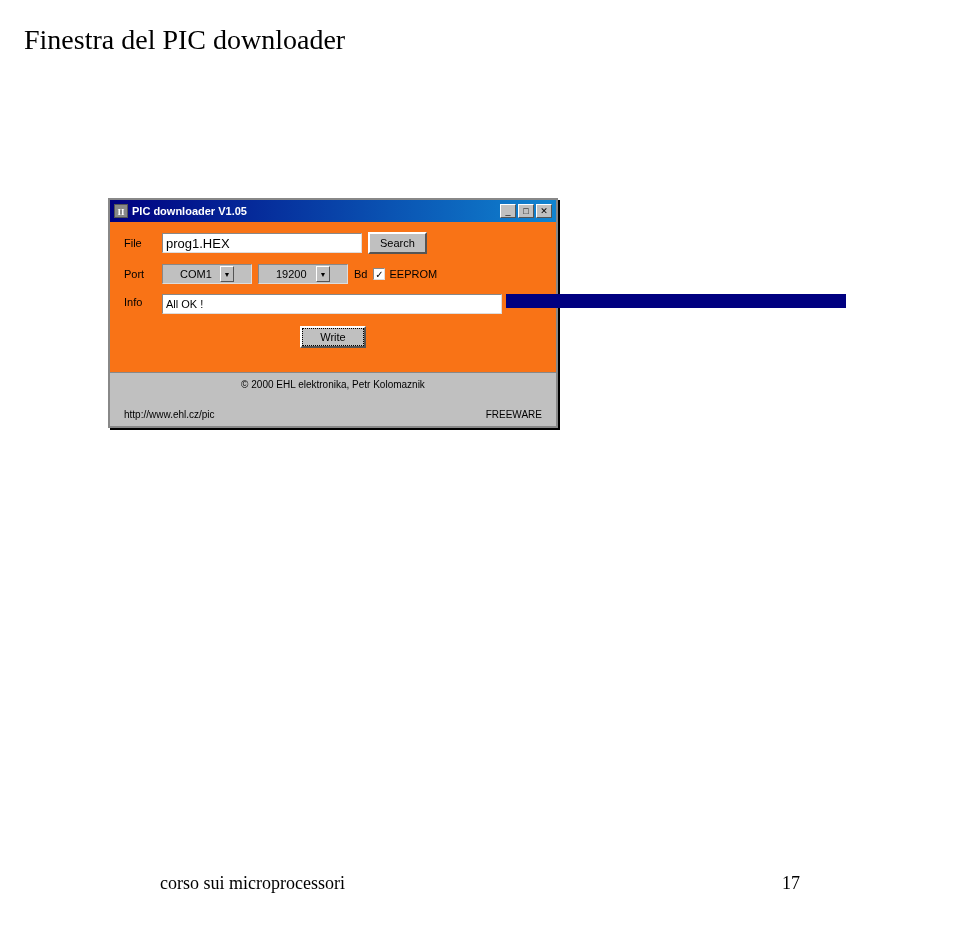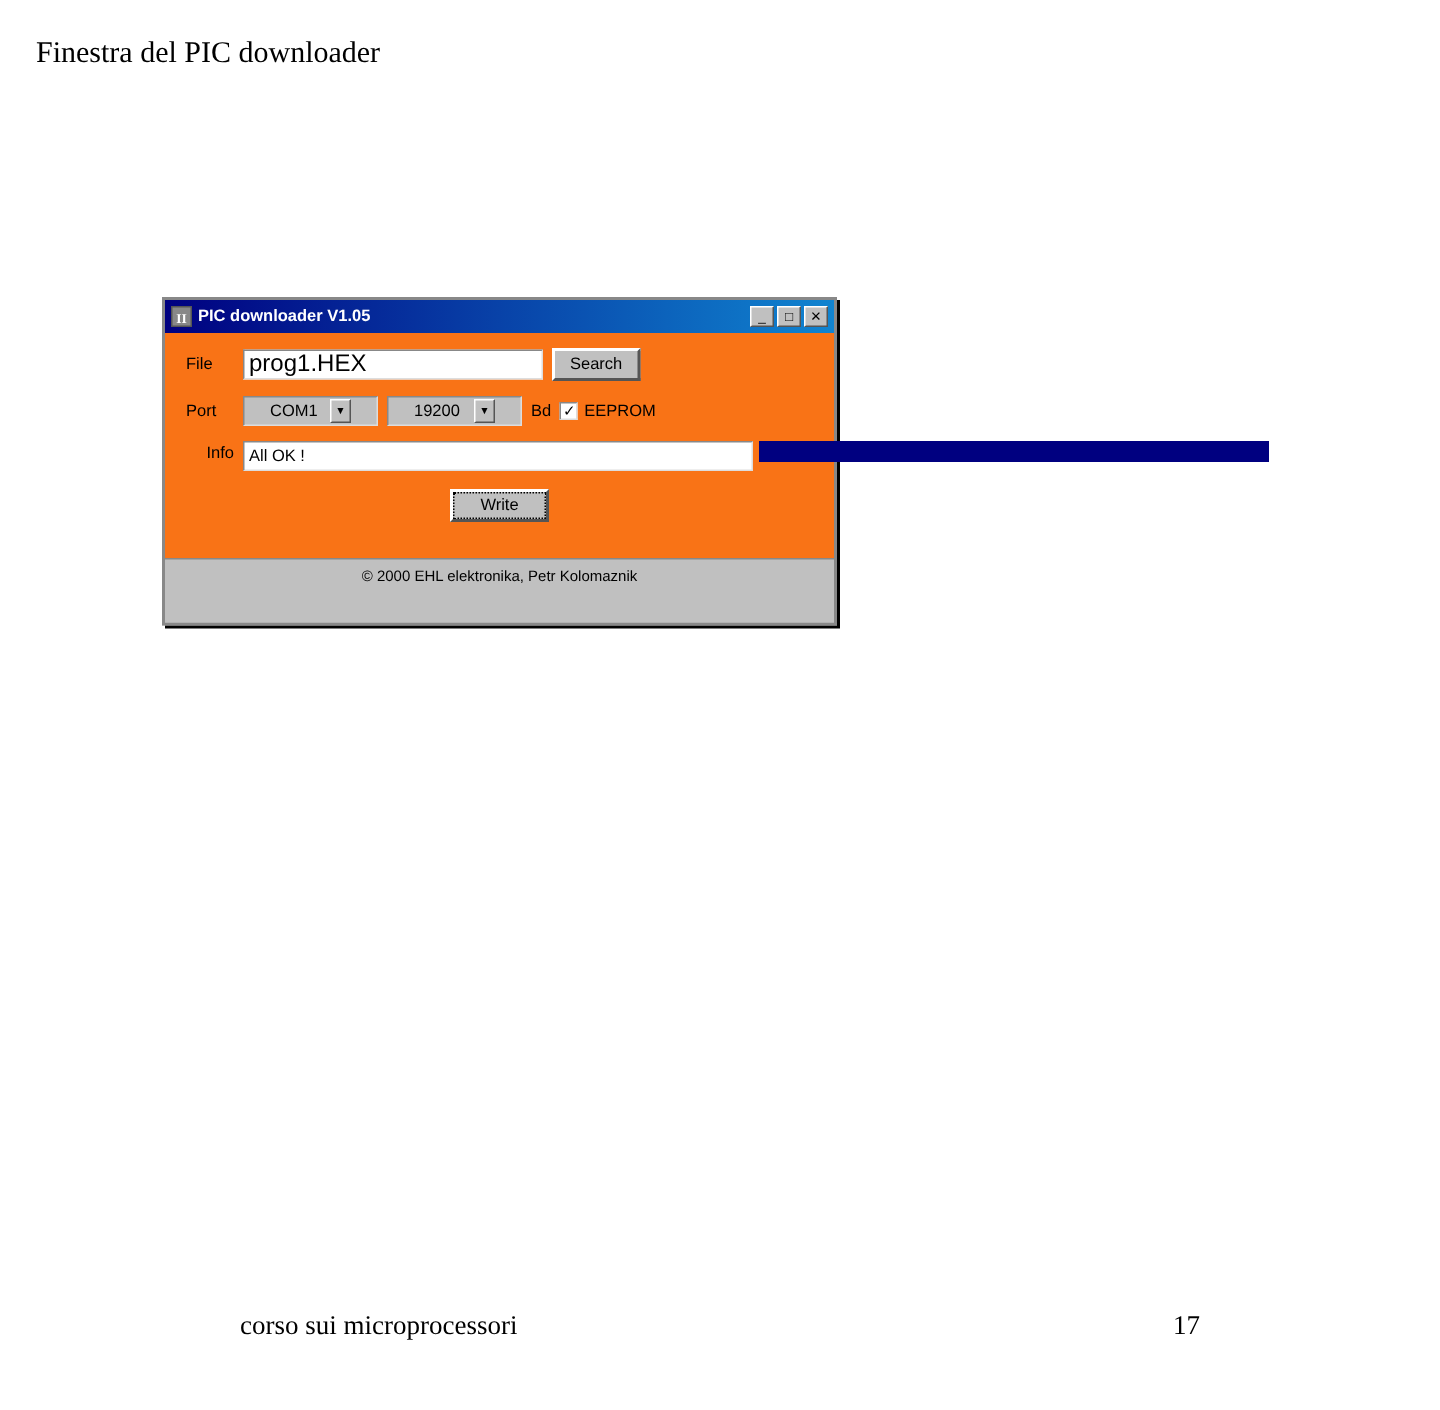--- a/index.html
+++ b/index.html
@@ -7,21 +7,21 @@
     body {
       width: 960px;
       height: 940px;
       background: #ffffff;
       font-family: 'Times New Roman', Times, serif;
       position: relative;
       overflow: hidden;
     }
 
     .page-title {
-      font-size: 20px;
+      font-size: 28px;
       font-weight: normal;
       color: #000000;
       position: absolute;
       top: 24px;
       left: 24px;
     }
 
     .footer-text {
       position: absolute;
       bottom: 46px;
@@ -122,21 +122,21 @@
     }
 
     .input-field {
       background: white;
       border-top: 1px solid #888;
       border-left: 1px solid #888;
       border-right: 1px solid #ddd;
       border-bottom: 1px solid #ddd;
       height: 20px;
       font-family: Arial, sans-serif;
-      font-size: 16px;
+      font-size: 13px;
       padding: 0 3px;
       outline: none;
     }
 
     .file-input {
       width: 200px;
     }
 
     .win-btn {
       background: #c0c0c0;
@@ -207,21 +207,20 @@
       align-items: center;
       justify-content: center;
       font-size: 10px;
     }
 
     .info-section {
       display: flex;
       align-items: flex-start;
       gap: 6px;
       margin-bottom: 12px;
-      text-align: right;
     }
 
     .info-label {
       font-family: Arial, sans-serif;
       font-size: 11px;
       color: #000;
       min-width: 32px;
       margin-top: 2px;
     }
 
@@ -356,20 +355,24 @@
     </div>
 
     <div class="write-btn-row">
       <button class="write-btn">Write</button>
     </div>
 
   </div>
 
   <div class="dialog-footer">
     <div class="footer-line1">© 2000 EHL elektronika, Petr Kolomaznik</div>
+    <div class="footer-line2">
+      <span>http://www.ehl.cz/pic</span>
+      <span>FREEWARE</span>
+    </div>
   </div>
 
 </div>
 
 <div class="footer-text">
   <span>corso sui microprocessori</span>
   <span>17</span>
 </div>
 
 </body></html>

